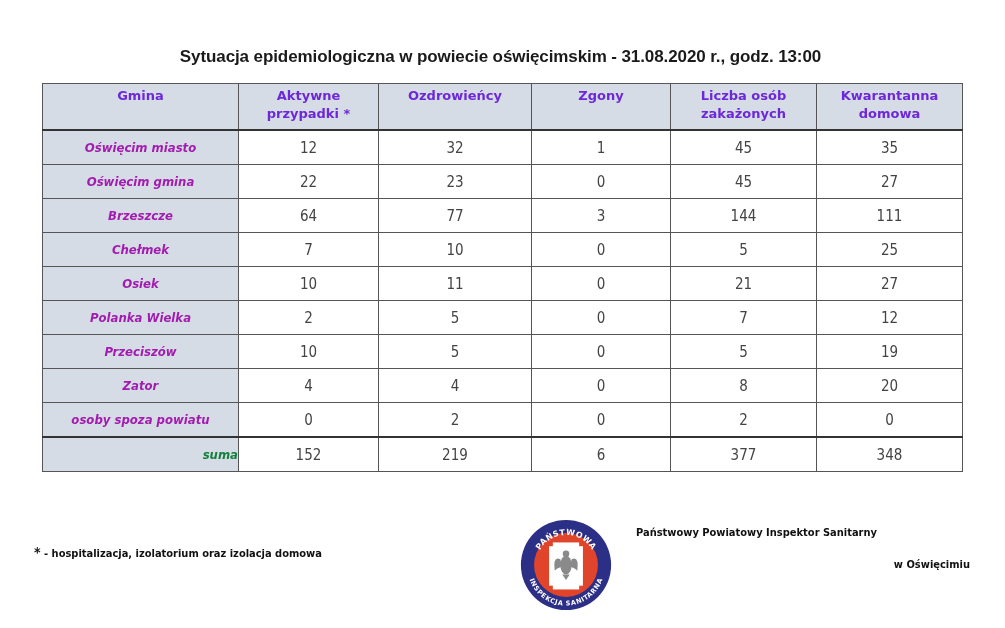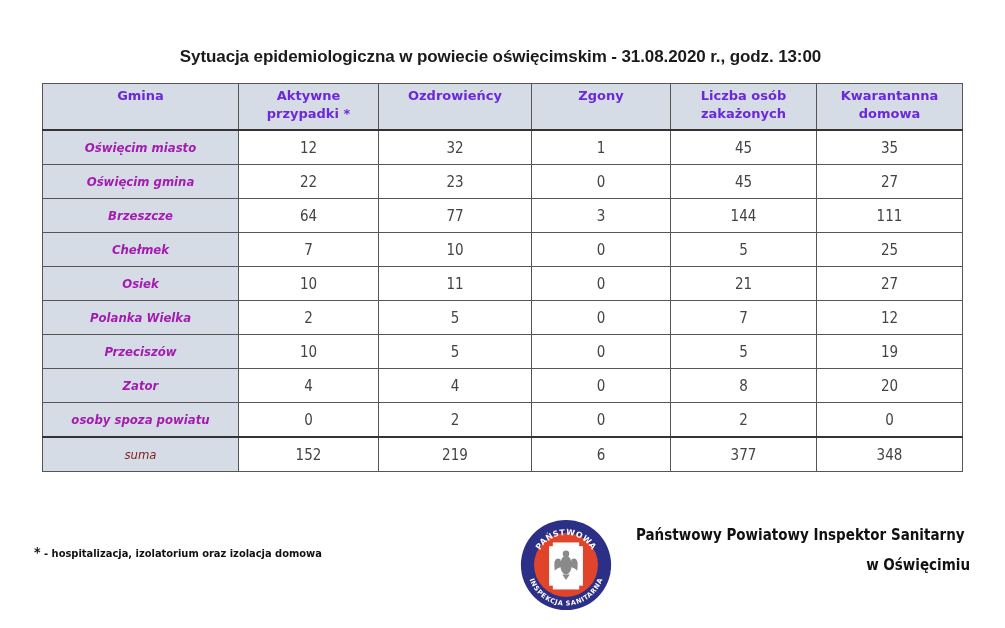--- a/index.html
+++ b/index.html
@@ -21,36 +21,36 @@
     border:1px solid #555; text-align:center; padding:0;
   }
   table.epi th {
     background:#d6dce5; font-weight:bold; font-size:13px; color:#6d28d9;
     height:42px; vertical-align:top; padding-top:3px; line-height:18px;
   }
   table.epi td { height:33px; font-size:15px; color:#444; font-family:"DejaVu Sans Condensed","DejaVu Sans", sans-serif; }
   table.epi td.gm {
     background:#d6dce5; font-weight:bold; font-style:italic; font-size:13px; color:#a21caf;
   }
-  table.epi tr.sum td.gm { font-weight:normal; color:#7f1d1d; }
+  table.epi tr.sum td.gm { font-weight:bold; color:#15803d;text-align:right; }
   table.epi tr.sum td { border-top:2px solid #333; }
   table.epi thead tr th { border-bottom:2px solid #333; }
   .footnote {
     position:absolute; left:34px; top:544px; font-size:11px; font-weight:bold;
     font-family:"DejaVu Sans Condensed","DejaVu Sans", sans-serif; color:#111;
   }
   .footnote .star { font-size:14px; }
   .logo { position:absolute; left:519px; top:518px; width:94px; height:94px; }
   .authority {
     position:absolute; left:636px; top:526px; width:334px;
     font-family:"DejaVu Sans Condensed","DejaVu Sans", sans-serif;
-    font-size:15px; font-weight:bold; color:#111;
+    font-size:11px; font-weight:bold; color:#111;
   }
   .authority .l1 { text-align:left; }
-  .authority .l2 { text-align:right; margin-top:12px; }
+  .authority .l2 { text-align:right; margin-top:19px; }
 </style>
 </head>
 <body>
 
 <div class="title">Sytuacja epidemiologiczna w powiecie oświęcimskim - 31.08.2020 r., godz. 13:00</div>
 
 <table class="epi">
   <colgroup>
     <col style="width:196px">
       <col style="width:140px">

